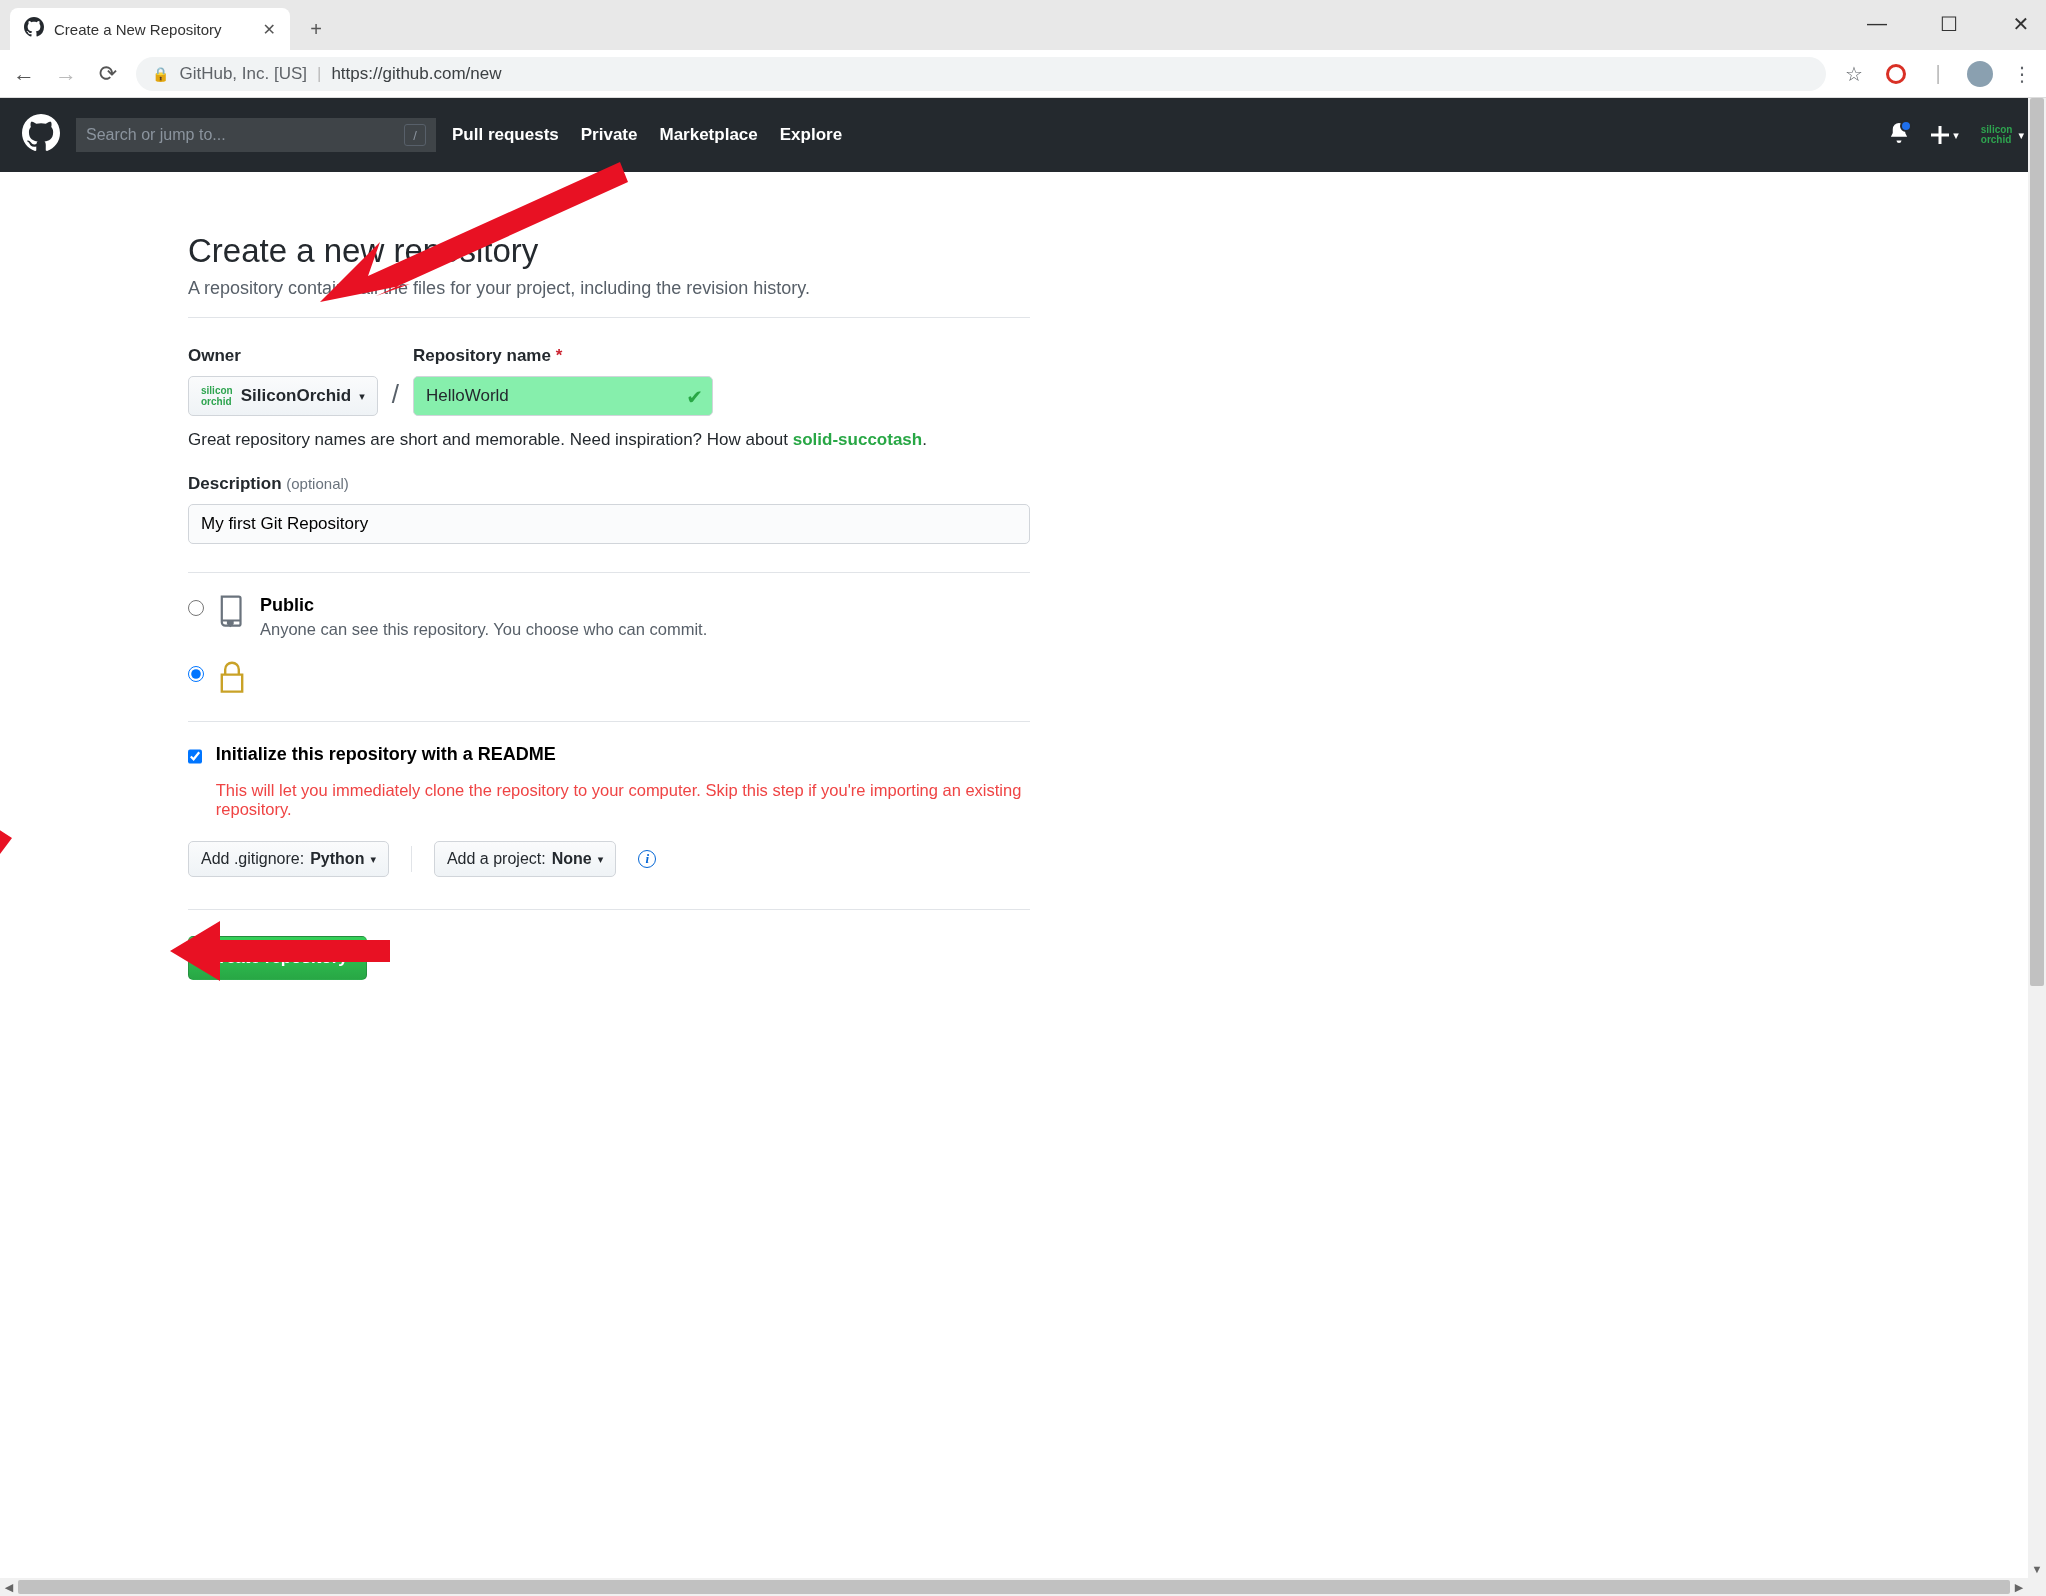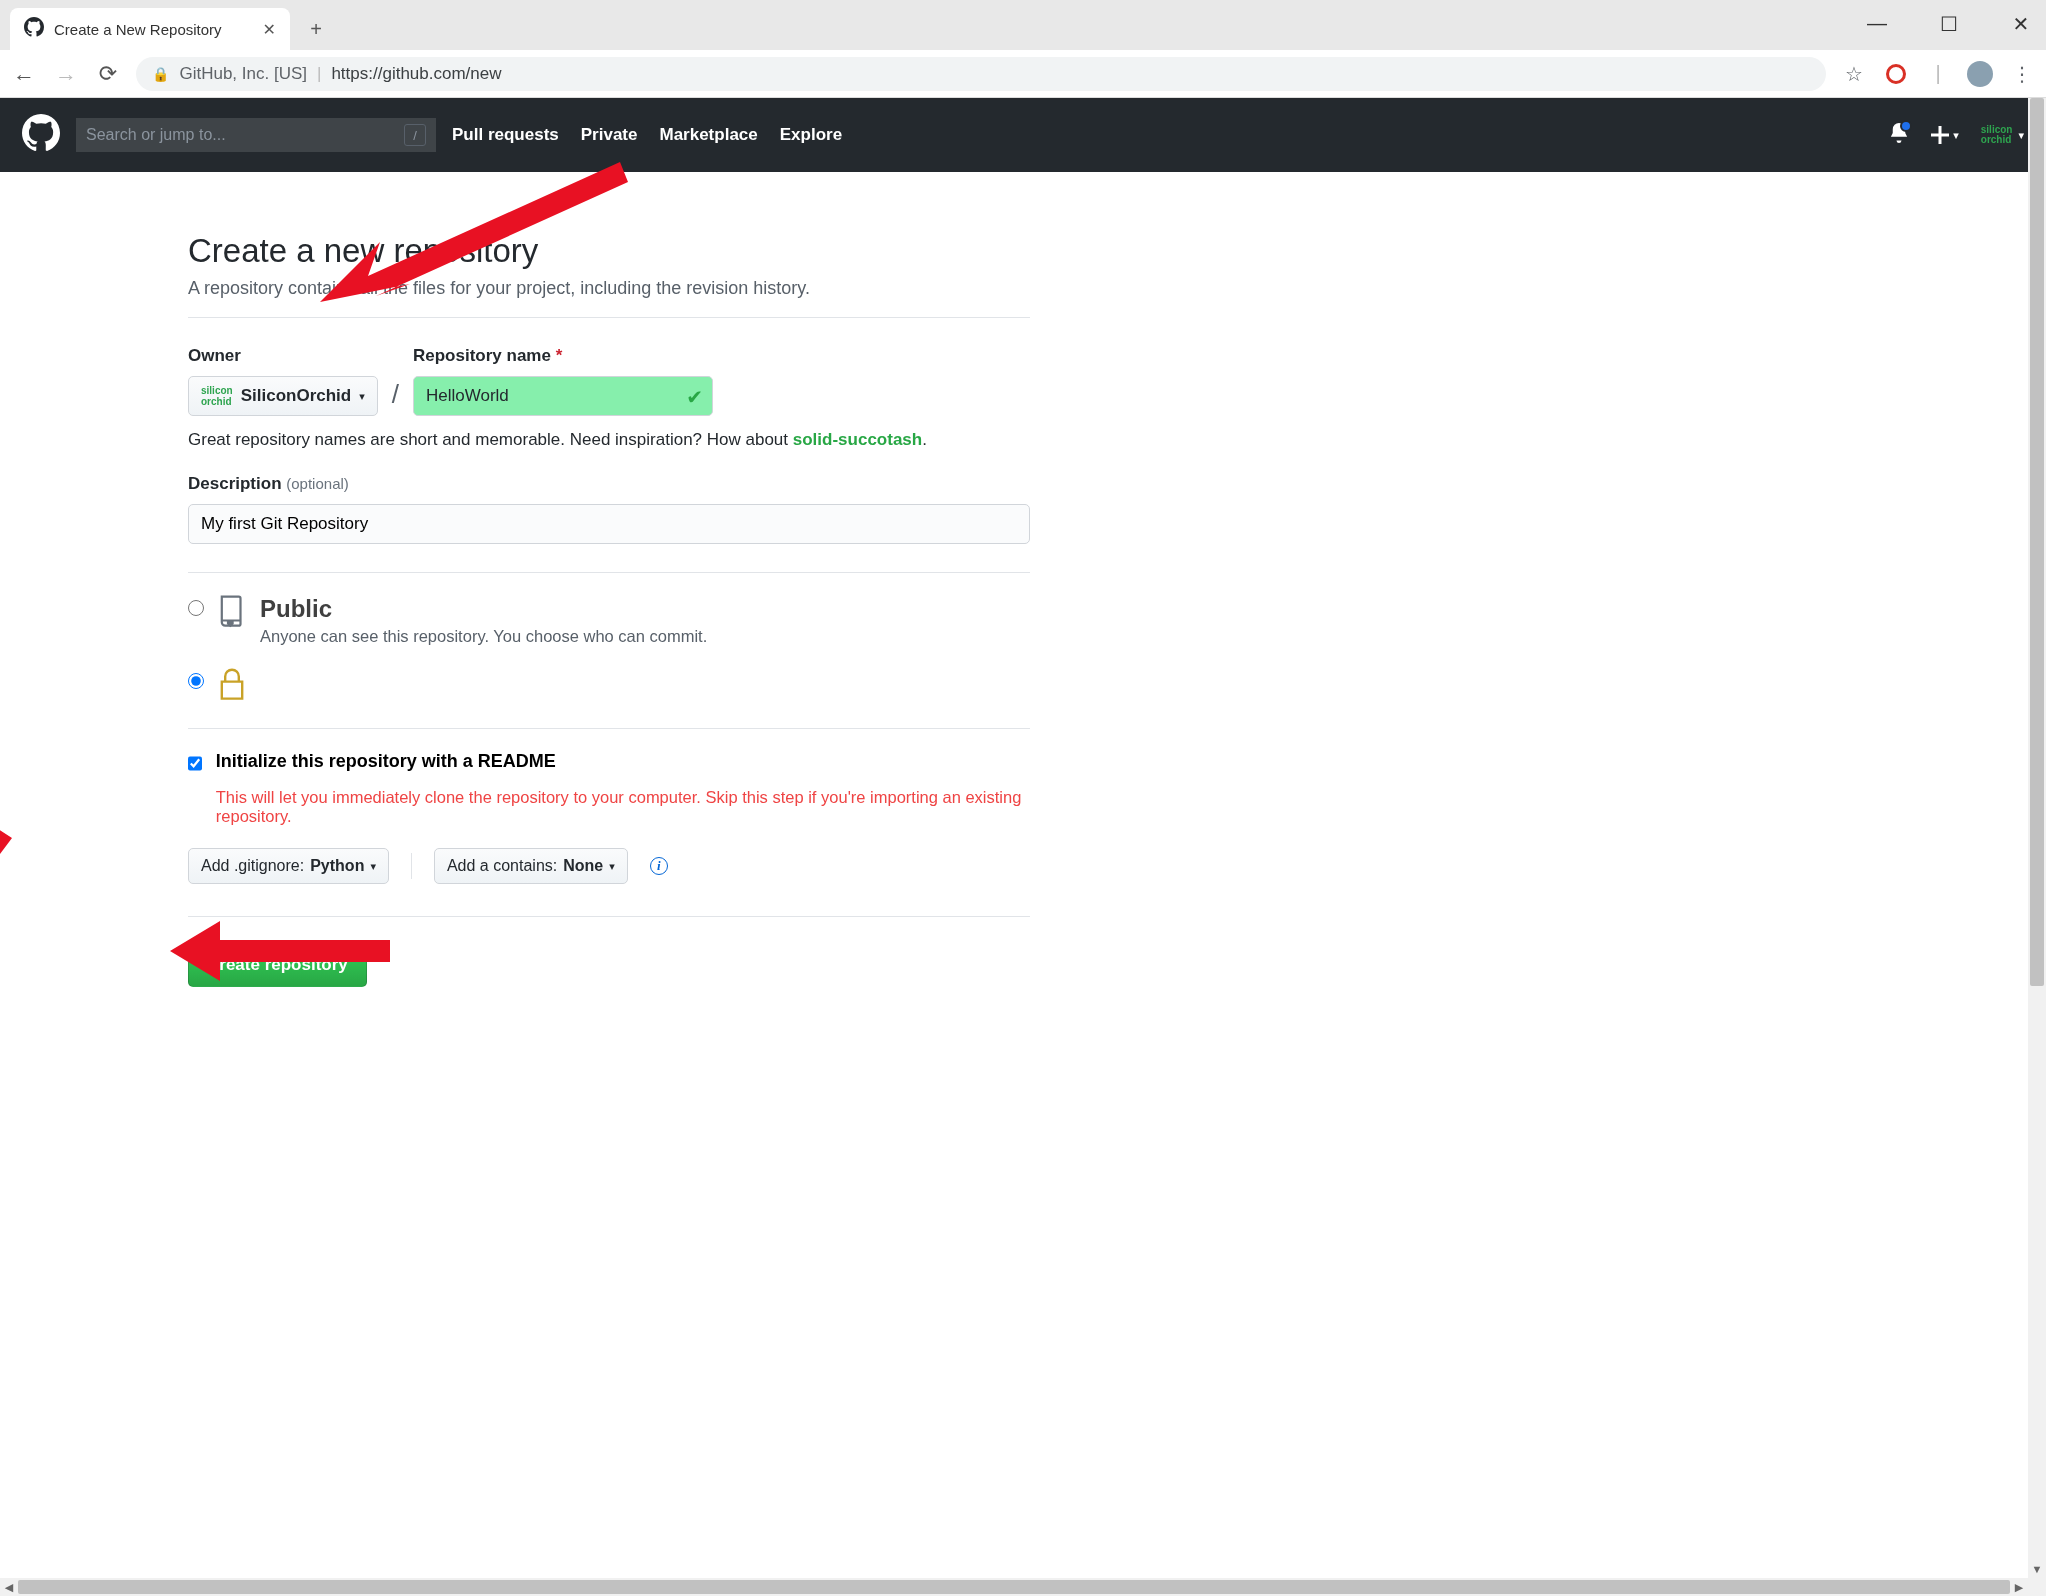--- a/index.html
+++ b/index.html
@@ -76,21 +76,21 @@
 .repo-name-wrap input{ width:100%; padding-right:36px; background:#86efac;}
 .repo-name-wrap .check{ position:absolute; right:10px; top:9px; color:#28a745; font-size:20px;}
 .hint{ font-size:17px; color:#24292e; margin-bottom:24px;}
 .hint a{ color:#28a745; text-decoration:none; font-weight:600;}
 .opt{ font-weight:400; color:#6a737d; font-size:15px;}
 .desc-input{ width:100%; height:40px; border:1px solid #d1d5da; border-radius:5px; padding:0 12px; font-size:17px; background:#fafbfc;}
 hr.sep2{ margin:28px 0 22px;}
 .radio-row{display:flex; gap:14px; align-items:flex-start; margin-bottom:22px;}
 .radio-row input[type=radio]{ width:16px;height:16px;margin-top:5px;}
 .repo-icon svg{width:28px;height:34px;}
-.radio-row .tcol strong{font-size:24px;color:#404040;}
+.radio-row .tcol strong{font-size:18px;color:#000000;}
 .radio-row .tcol p{font-size:16.5px;color:#586069;margin-top:4px;}
 .check-row{display:flex;gap:14px;align-items:flex-start;}
 .check-row input[type=checkbox]{width:15px;height:15px;margin-top:5px;}
 .check-row .tcol strong{font-size:18px;}
 .check-row .tcol p{font-size:16.5px;color:#ef4444;margin-top:16px;}
 .drop-row{display:flex;gap:22px;align-items:center;margin-top:22px;}
 .drop-btn{height:36px;border:1px solid #d1d5da;border-radius:5px;background:linear-gradient(#fafbfc,#eff3f6);padding:0 12px;font-size:16px;color:#24292e;display:flex;align-items:center;gap:6px;cursor:pointer;}
 .drop-btn strong{font-weight:600;}
 .vline{width:1px;height:26px;background:#e1e4e8;}
 .info{width:18px;height:18px;border:1.6px solid #0366d6;border-radius:50%;color:#0366d6;font-size:13px;font-weight:700;display:flex;align-items:center;justify-content:center;font-style:italic;font-family:serif;}
@@ -254,21 +254,21 @@
       </div>
 
       <div class="drop-row">
         <div class="drop-btn">
           <span>Add .gitignore:</span> 
             <strong>Python</strong> 
             <span class="caret">▾</span>
         </div>
         <div class="vline"></div>
         <div class="drop-btn">
-          <span>Add a contains:</span> 
+          <span>Add a project:</span> 
             <strong>None</strong> 
             <span class="caret">▾</span>
         </div>
         <span class="info">i</span>
       </div>
 
       <hr class="sep3">
 
       <button class="create-btn">Create repository</button>
     </div>

